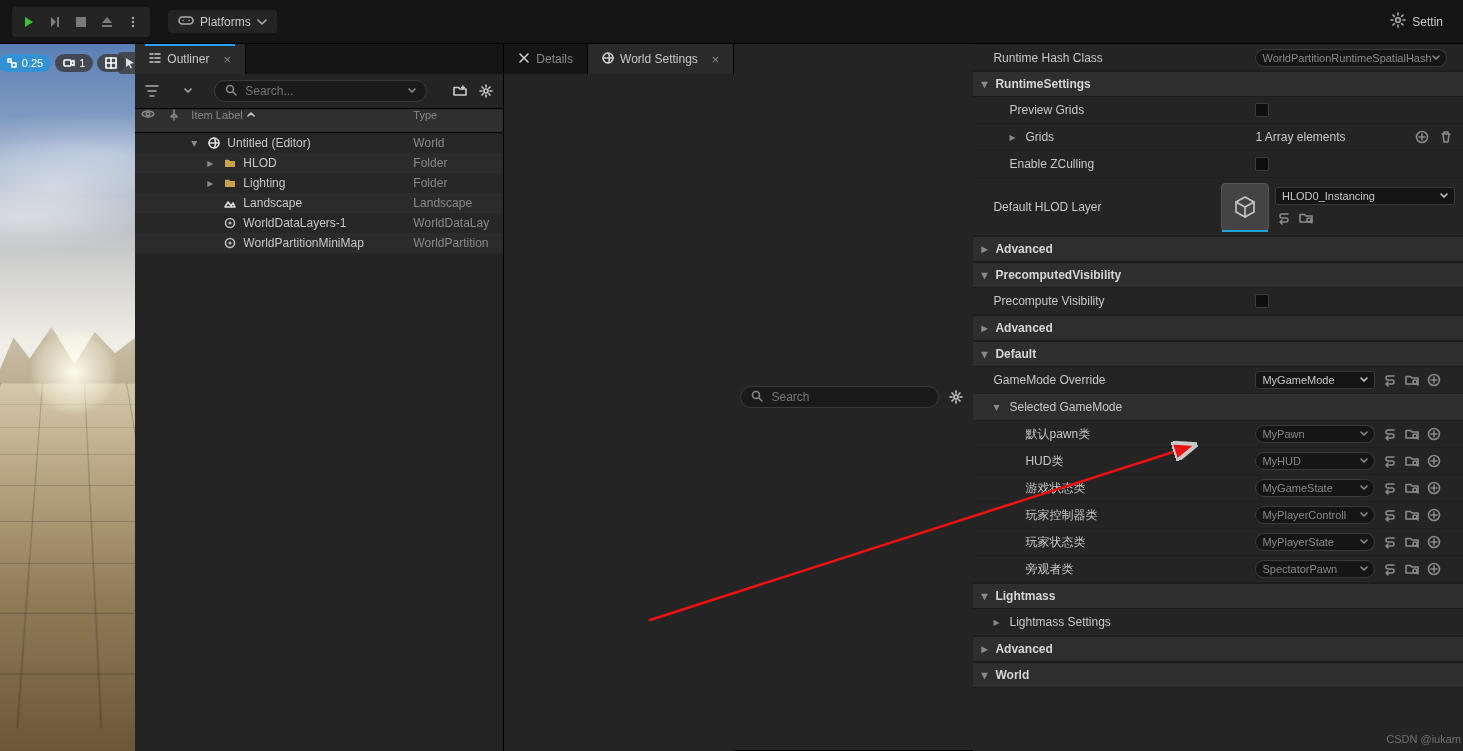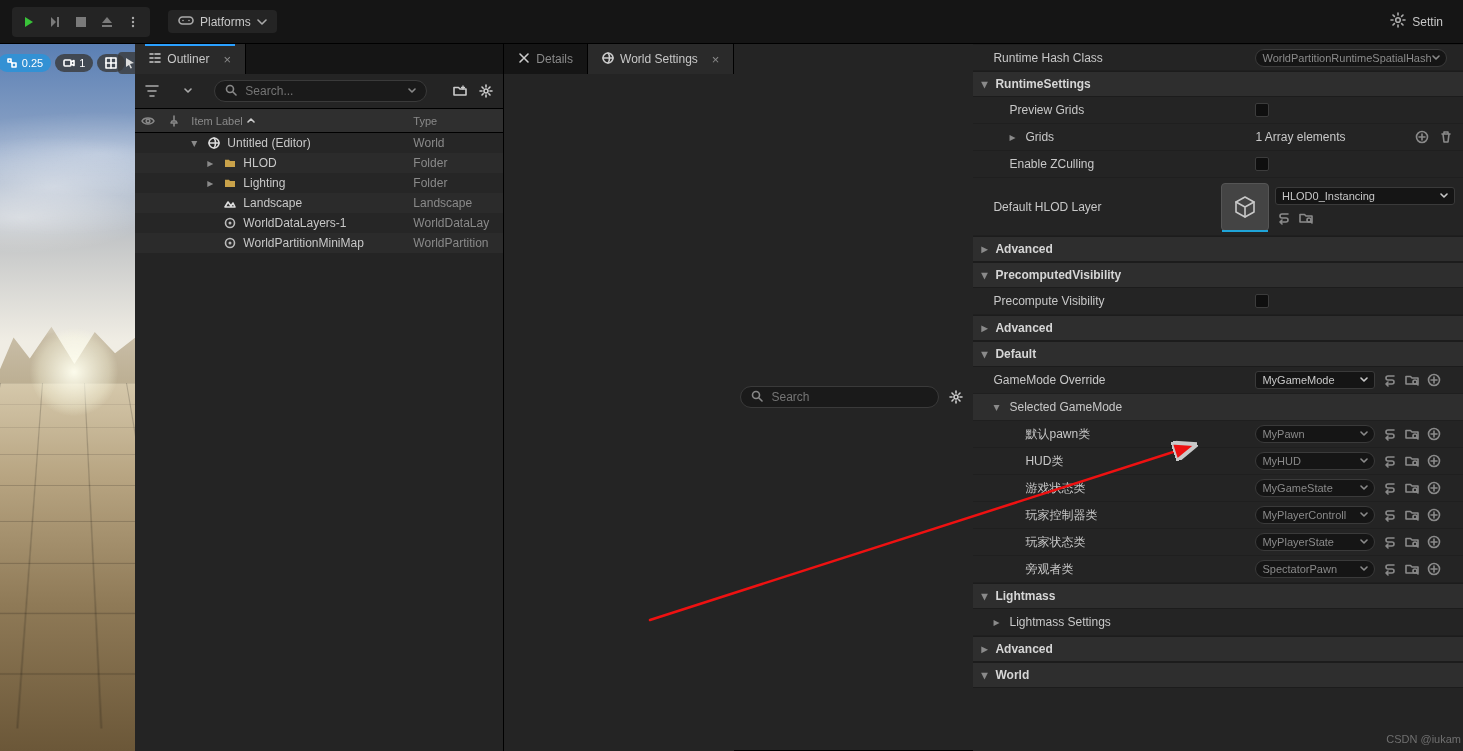--- a/index.html
+++ b/index.html
@@ -59,21 +59,21 @@
   .tab-spacer{flex:1;}
   .panels{display:flex;flex:1;min-height:0;}
   
   .outliner{width:369px;background:var(--bg-panel);display:flex;flex-direction:column;border-right:1px solid var(--border);}
   .ol-toolbar{display:flex;align-items:center;gap:22px;padding:6px;border-bottom:1px solid var(--border);}
   .ol-filter{width:24px;height:22px;display:flex;align-items:center;justify-content:center;cursor:pointer;}
   .ol-search{flex:1;display:flex;align-items:center;background:var(--bg-input);border:1px solid #3a3a3a;border-radius:12px;padding:2px 10px;gap:6px;}
   .ol-search input{flex:1;background:transparent;border:none;outline:none;color:var(--text);font-size:12px;}
   .ol-icons{display:flex;gap:4px;}
   .ol-iconbtn{width:22px;height:22px;display:flex;align-items:center;justify-content:center;cursor:pointer;}
-  .ol-header{display:flex;align-items:center;background:var(--bg-header);border-bottom:1px solid var(--border);height:24px;font-size:11px;color:var(--text-dim);}
+  .ol-header{display:flex;align-items:flex-start;background:var(--bg-header);border-bottom:1px solid var(--border);height:24px;font-size:11px;color:var(--text-dim);}
   .ol-col-eye{width:26px;display:flex;justify-content:center;}
   .ol-col-pin{width:26px;display:flex;justify-content:center;}
   .ol-col-label{flex:1;padding-left:4px;display:flex;align-items:center;gap:4px;}
   .ol-col-type{width:90px;}
   .ol-body{flex:1;overflow:auto;}
   .ol-row{display:flex;align-items:center;height:20px;padding-left:56px;color:var(--text);}
   .ol-row:nth-child(odd){background:var(--bg-row-alt);}
   .ol-row:nth-child(even){background:var(--bg-row);}
   .ol-row .label{flex:1;display:flex;align-items:center;gap:6px;white-space:nowrap;overflow:hidden;}
   .ol-row .type{width:90px;color:var(--text-dim);white-space:nowrap;overflow:hidden;}

